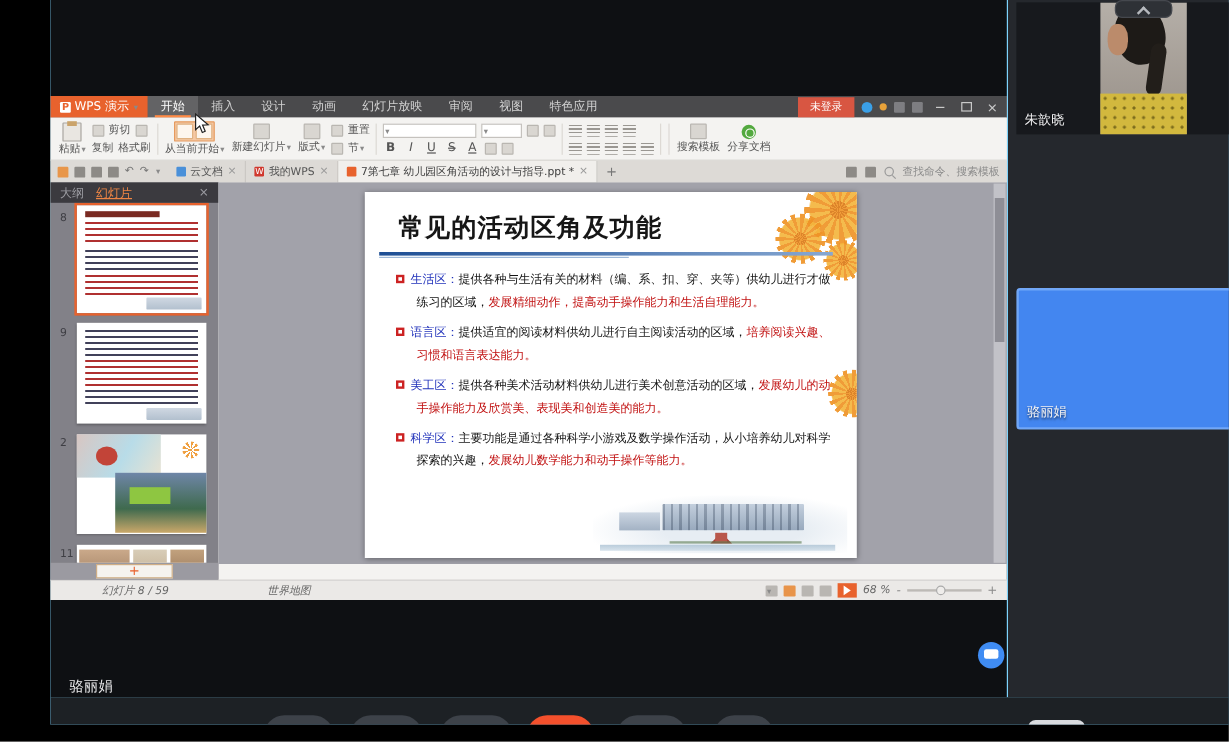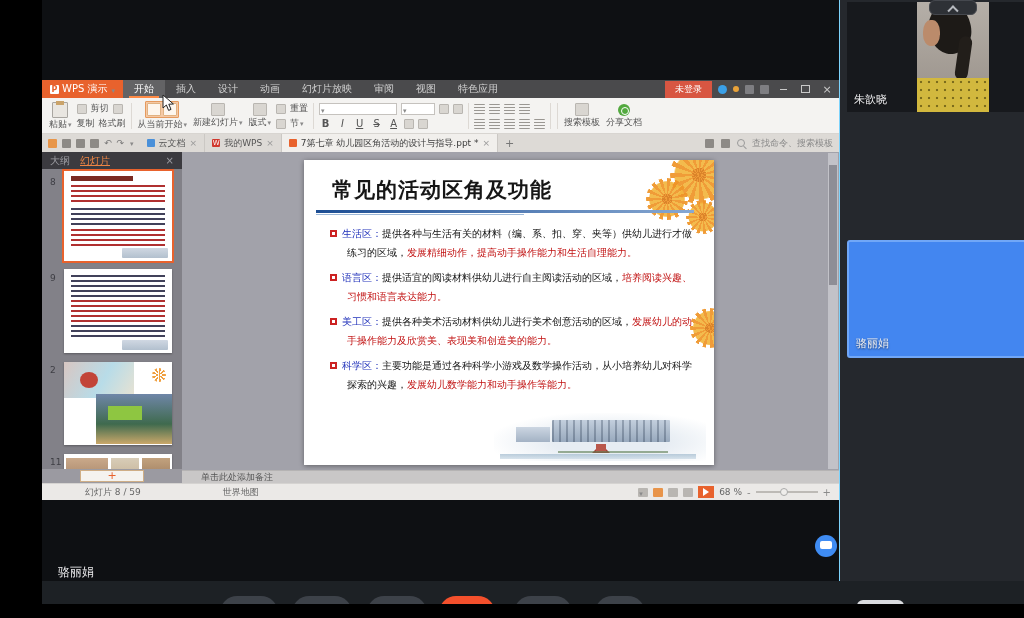--- a/index.html
+++ b/index.html
@@ -121,21 +121,21 @@
     background:radial-gradient(ellipse at 55% 60%, #e7edf3 35%, rgba(231,237,243,0) 75%); }
   .bmain { position:absolute; left:58px; top:7px; width:118px; height:22px; border-radius:1px;
     background:linear-gradient(#c3cfdd,#98a9bd),repeating-linear-gradient(90deg,rgba(80,95,115,.35) 0 2px, transparent 2px 7px); background-blend-mode:multiply; }
   .bwing { position:absolute; left:22px; top:14px; width:34px; height:15px; background:linear-gradient(#ccd6e2,#a3b2c4); }
   .broof { position:absolute; left:98px; top:22px; width:0; height:0; border:9px solid transparent; border-bottom:9px solid #a84038; }
   .bpav { position:absolute; left:102px; top:31px; width:10px; height:8px; background:#b9574b; }
   .bwater { position:absolute; left:6px; bottom:2px; width:196px; height:5px; background:linear-gradient(#a9c0d2,#cfdde8); opacity:.8; }
   .bcap { position:absolute; left:64px; bottom:8px; width:110px; height:2px; background:#5d7d52; opacity:.6; }
 
   .notes { height:13px; background:#c9c7c7; border-top:1px solid #b5b3b3; font-size:9px; color:#555; padding-left:19px; line-height:13px; }
-  .sbar { height:17px; background:#ebe9e7; border-top:1px solid #d5d3d1; display:flex; align-items:center; font-size:9px; color:#666; }
+  .sbar { height:17px; background:#ebe9e7; border-top:1px solid #d5d3d1; display:flex; align-items:center; font-size:9px; color:#666;font-style:italic; }
   .sb-count { margin-left:43px; }
   .sb-theme { margin-left:82px; }
   .sb-right { margin-left:auto; display:flex; align-items:center; gap:5px; padding-right:8px; }
   .sic { width:10px; height:9px; background:#b9b6b2; border-radius:1px; }
   .sic.on { background:#e8944a; }
   .playbtn { width:16px; height:12px; background:#e8622d; display:flex; align-items:center; justify-content:center; }
   .playbtn::before{content:""; border:4px solid transparent; border-left:6px solid #fff; margin-left:4px;}
   .ztrack { position:relative; width:62px; height:2px; background:#bdbab6; }
   .zknob { position:absolute; left:24px; top:-3px; width:8px; height:8px; border-radius:50%; background:#efedeb; border:1px solid #aaa; }
   .zpm { color:#8a8a8a; font-size:10px; }
@@ -417,21 +417,20 @@
                 <div class="bwater"></div>
                 <div class="bcap"></div>
               </div>
             </div>
             <div class="vscroll">
               <span class="vup"></span>
               <span class="vth"></span>
               <span class="vdn"></span>
             </div>
           </div>
-          <div class="notes">单击此处添加备注</div>
         </div>
       </div>
 
       <div class="sbar">
         <span class="sb-count">幻灯片 8 / 59</span>
         <span class="sb-theme">世界地图</span>
         <div class="sb-right">
           <span class="sic caret"></span>
           <span class="sic on"></span>
           <span class="sic"></span>

